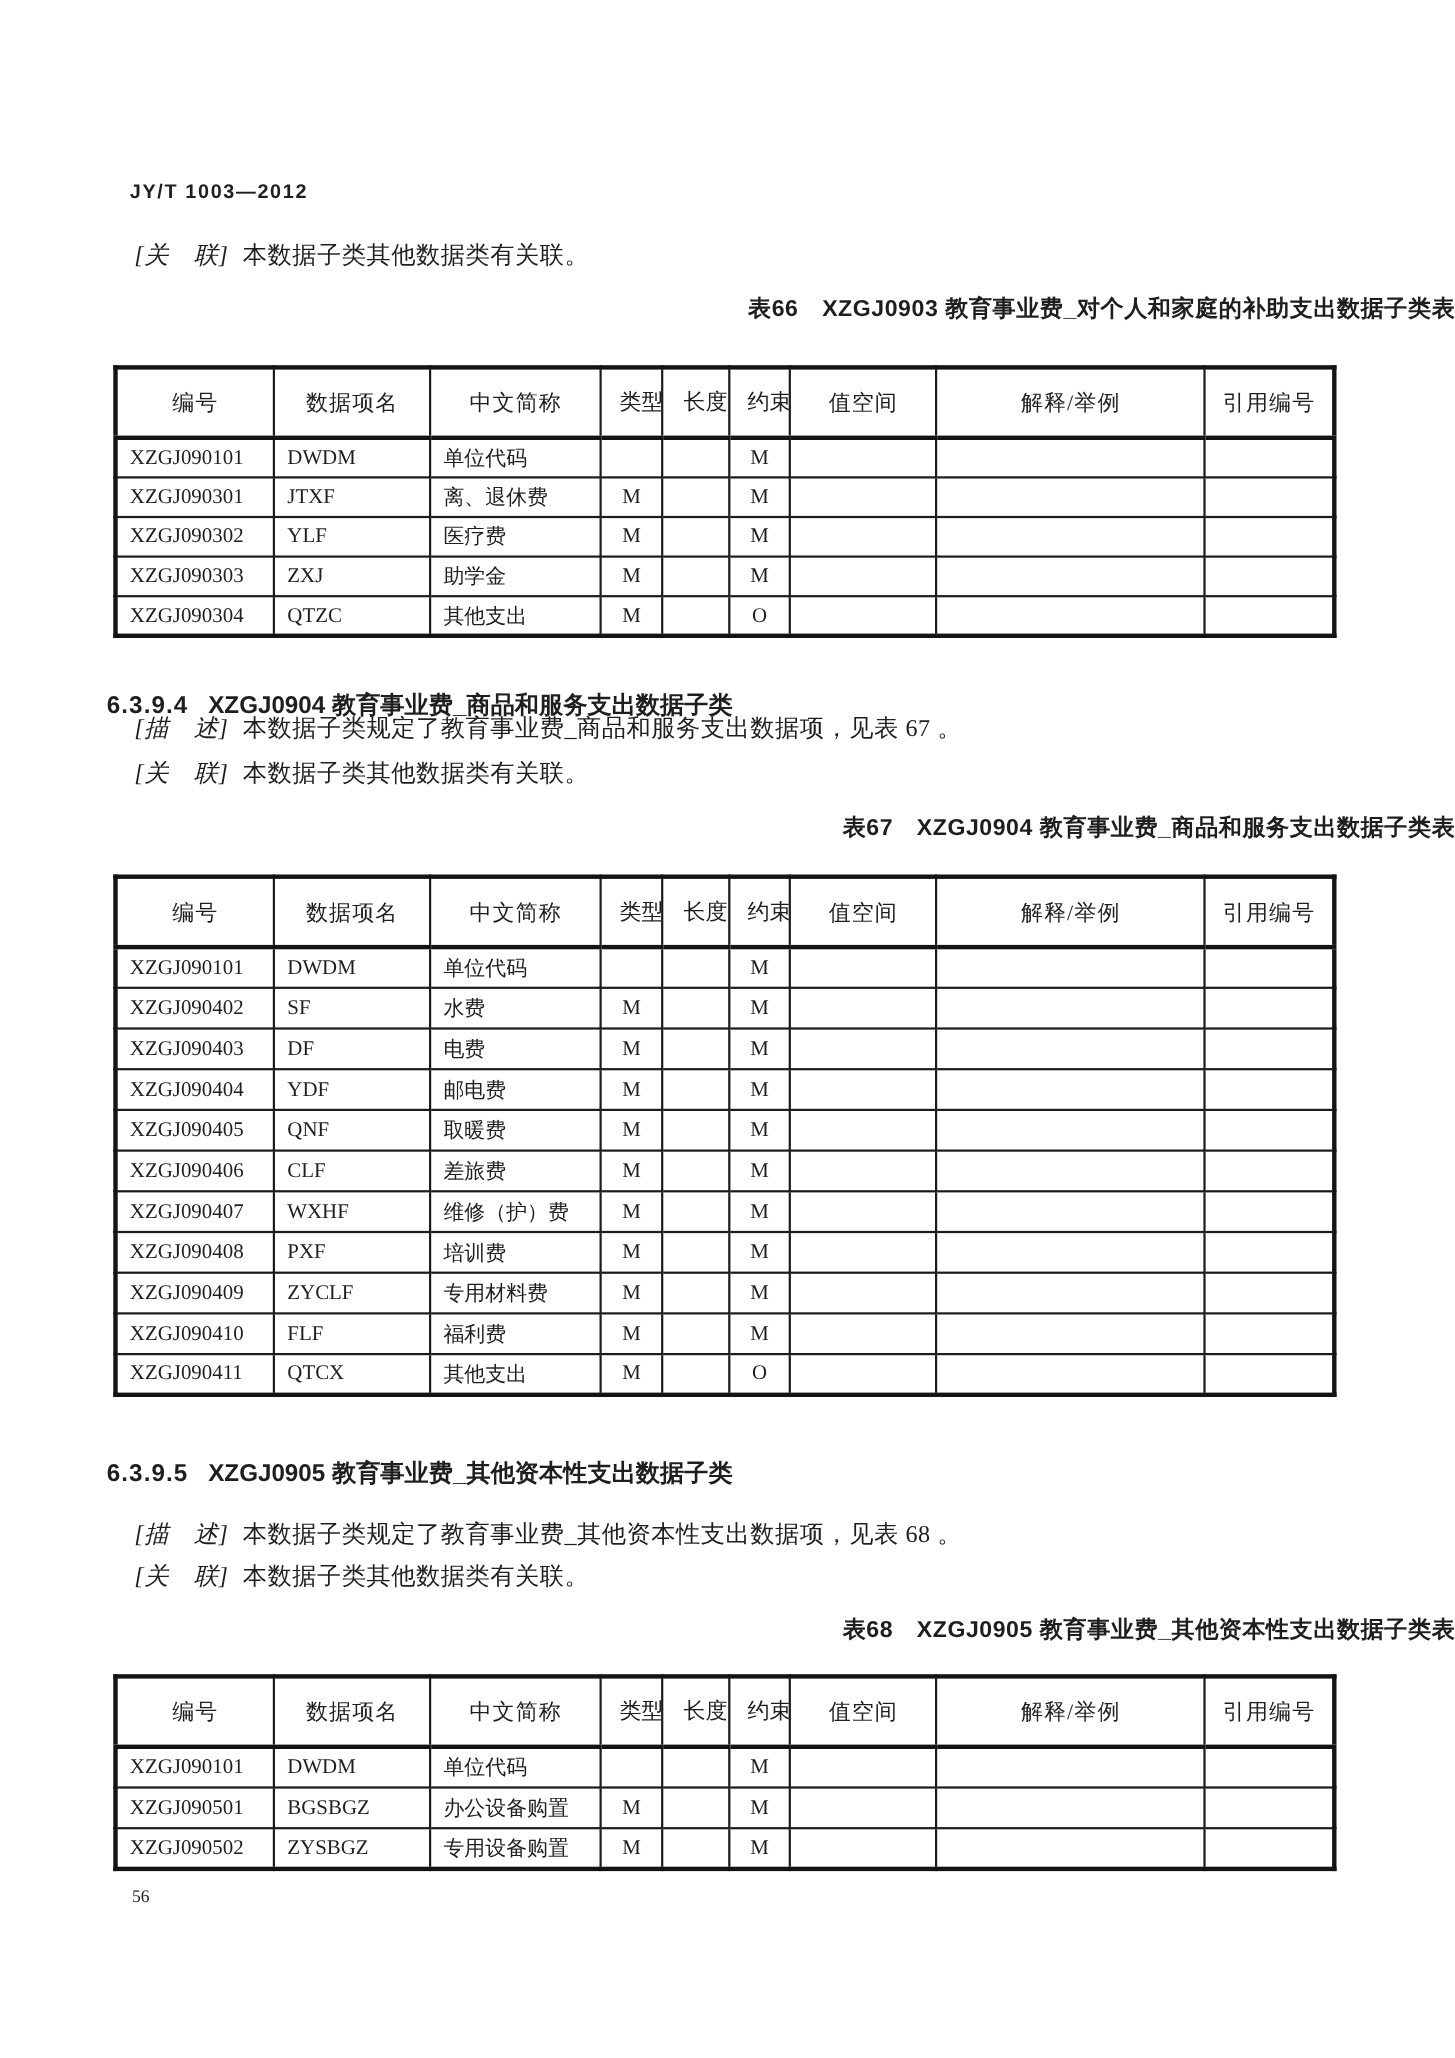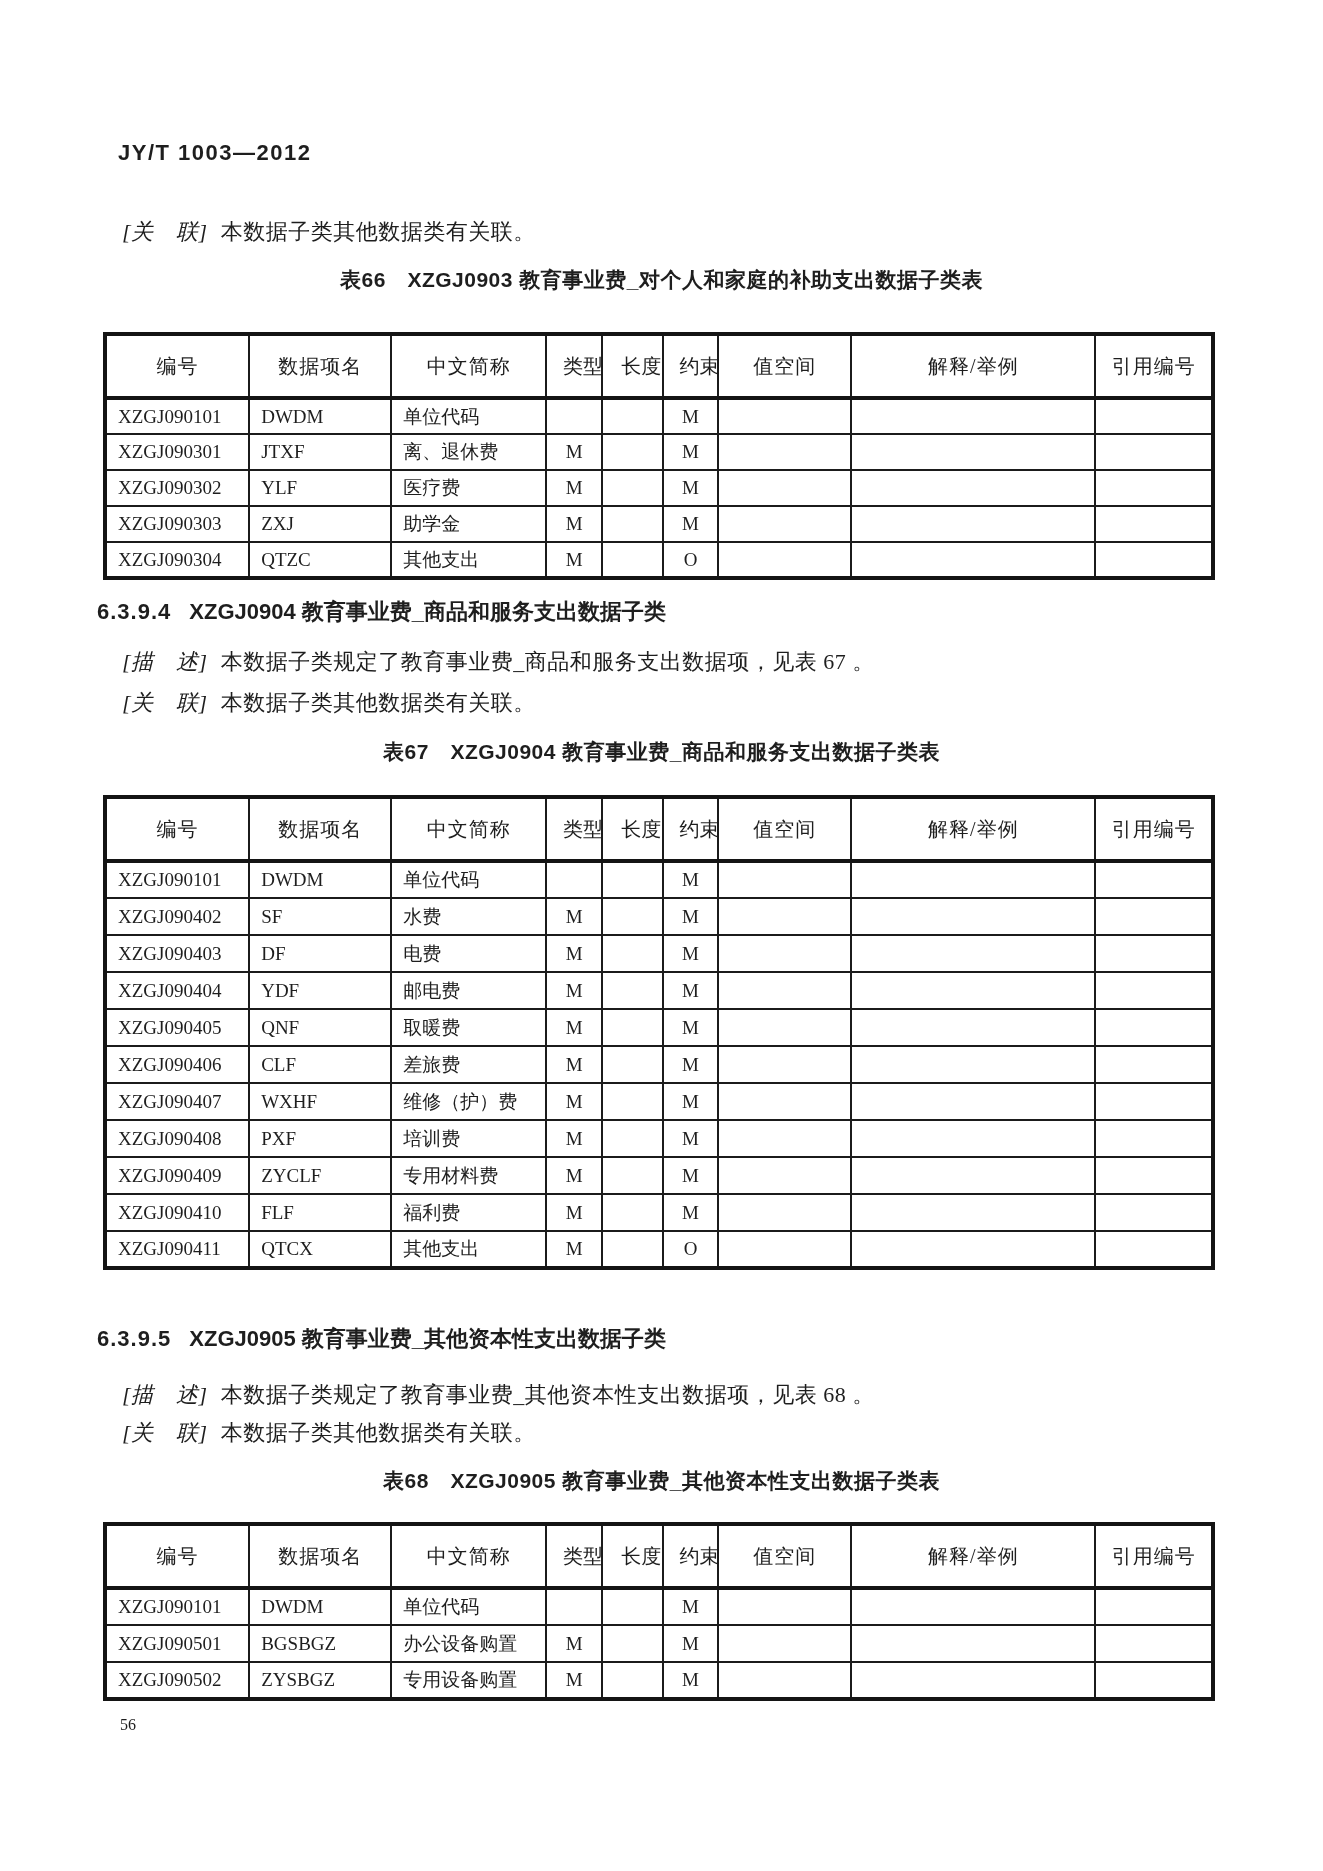--- a/index.html
+++ b/index.html
@@ -6,37 +6,37 @@
   .page{
     position:relative;
     width:1323px;height:1871px;
     margin:0 auto;
     background:#ffffff;
     color:#1e1e1e;
     font-family:"Liberation Serif","DejaVu Serif",serif;
     overflow:hidden;
   }
   .doc-code{
-    position:absolute;left:118px;top:140px;
+    position:absolute;left:118px;top:164px;
     font-family:"Liberation Sans","DejaVu Sans",sans-serif;
-    font-weight:700;font-size:22px;letter-spacing:1.5px;
+    font-weight:700;font-size:18px;letter-spacing:1.5px;
   }
   .para{
     position:absolute;left:122px;
     font-size:22px;letter-spacing:0.5px;white-space:nowrap;
   }
   .para .lbl{margin-right:13px;font-style:italic;}
   .sec-heading{
     position:absolute;left:97px;
     font-family:"Liberation Sans","DejaVu Sans",sans-serif;
     font-weight:700;font-size:22px;white-space:nowrap;
   }
   .sec-heading .num{margin-right:18px;letter-spacing:1px;}
   .tbl-caption{
-    position:absolute;left:0;width:100%;text-align:center;
+    position:absolute;left:0;width:100%;text-align:right;
     font-family:"Liberation Sans","DejaVu Sans",sans-serif;
     font-weight:700;font-size:21px;letter-spacing:0.5px;
   }
   table.dtable{
     position:absolute;left:103px;width:1112px;
     border-collapse:collapse;table-layout:fixed;
     border:4px solid #141414;
   }
   .dtable th,.dtable td{
     border:2px solid #1b1b1b;
@@ -148,21 +148,21 @@
           <td class="ac">M</td>
           <td class="ac"></td>
           <td class="ac">O</td>
           <td class="ac"></td>
           <td class="ac"></td>
           <td class="ac"></td>
         </tr>
       </tbody>
     </table>
 
-  <div class="sec-heading" style="top:597px">
+  <div class="sec-heading" style="top:626px">
     <span class="num">6.3.9.4</span><span>XZGJ0904 教育事业费_商品和服务支出数据子类</span>
   </div>
   <div class="para" style="top:647px">
     <span class="lbl">[描　述]</span><span>本数据子类规定了教育事业费_商品和服务支出数据项，见表 67 。</span>
   </div>
   <div class="para" style="top:688px">
     <span class="lbl">[关　联]</span><span>本数据子类其他数据类有关联。</span>
   </div>
 
   <div class="tbl-caption" style="top:738px">表67　XZGJ0904 教育事业费_商品和服务支出数据子类表</div>

